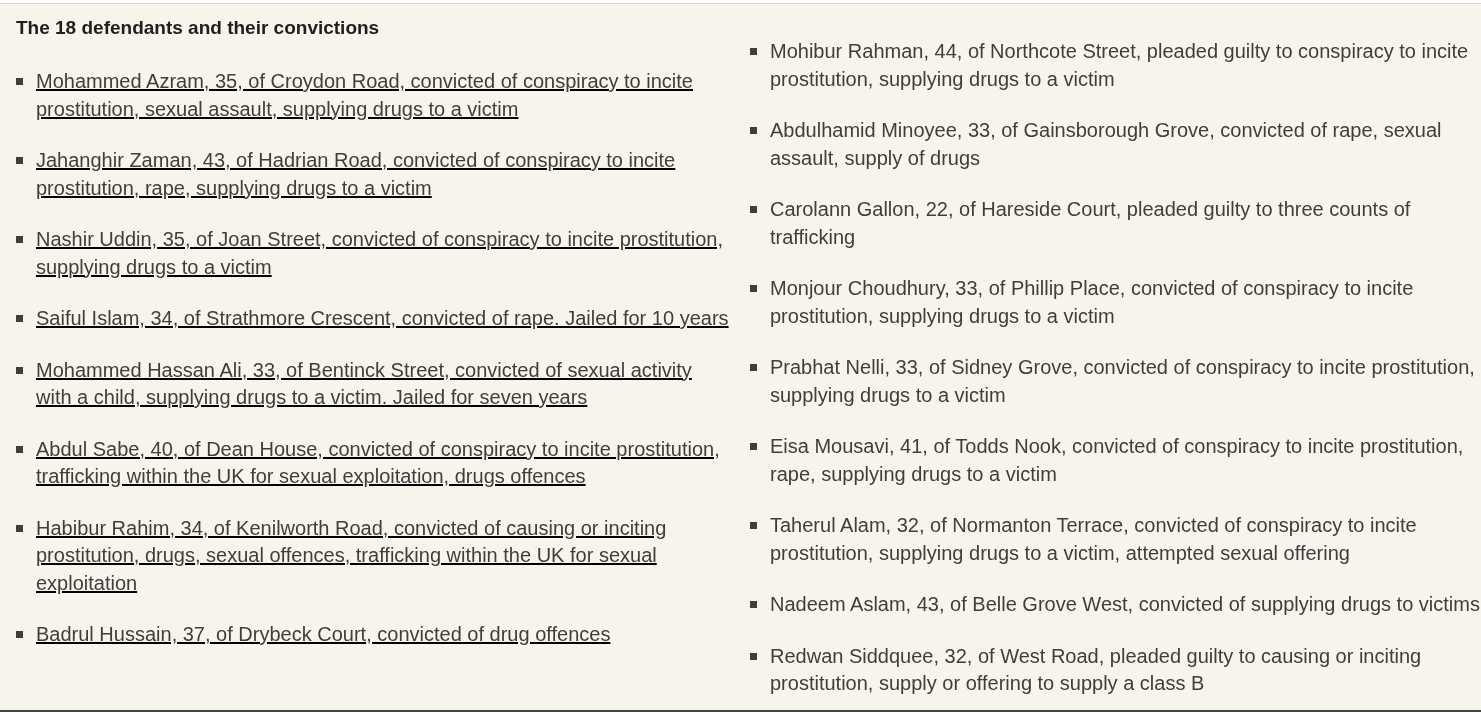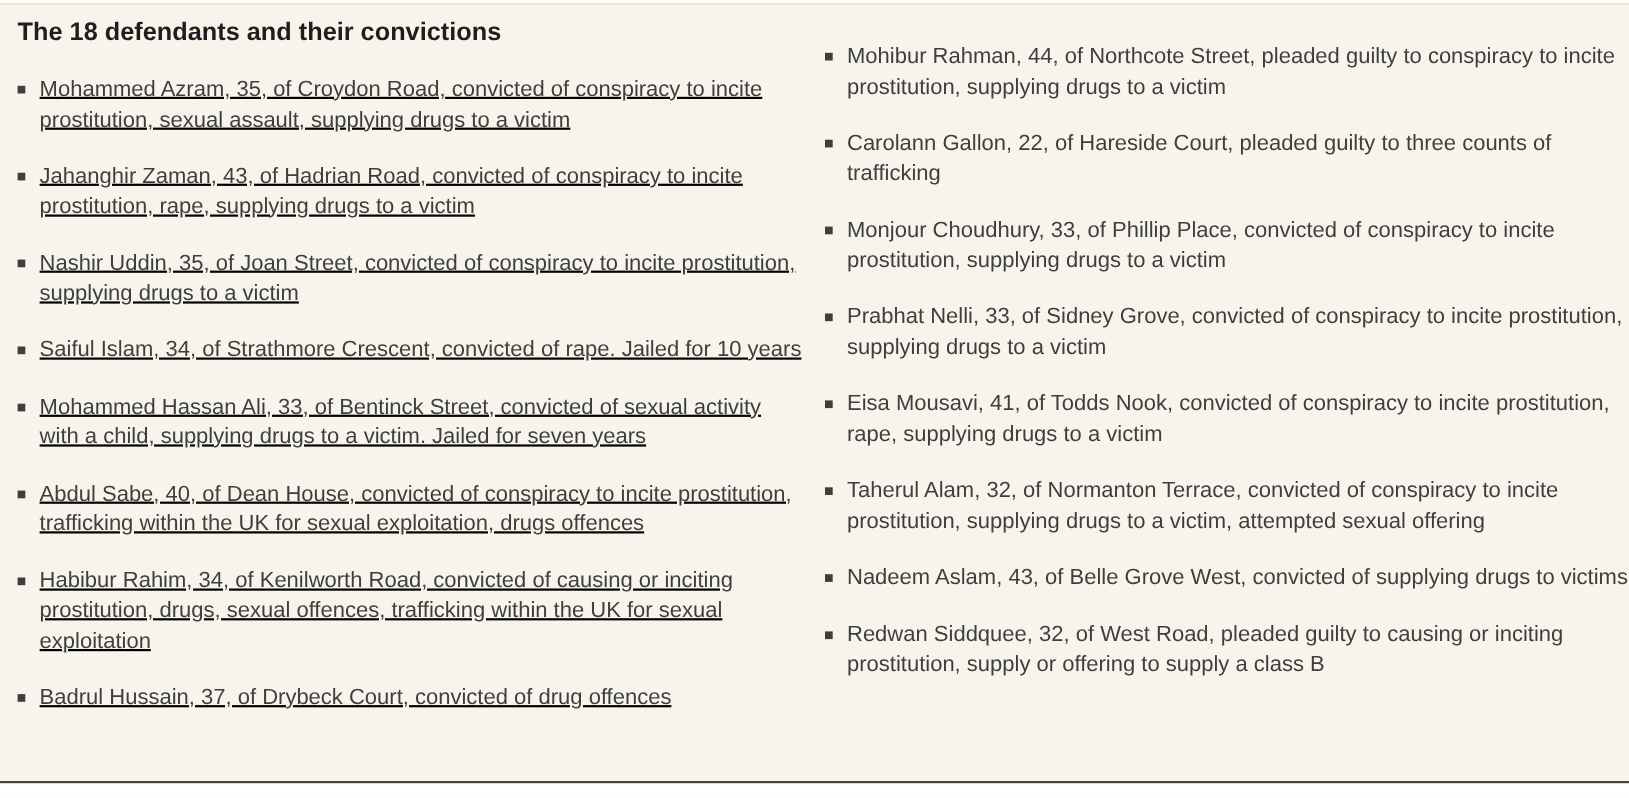--- a/index.html
+++ b/index.html
@@ -38,21 +38,21 @@
     width: 716px;
   }
   .col-right {
     flex: 1;
     min-width: 0;
     padding-left: 18px;
     padding-top: 34px;
   }
   .page-title {
     margin: 10px 0 0 2px;
-    font-size: 23px;
+    font-size: 19px;
     line-height: 28px;
     font-weight: bold;
     color: #1e1e1e;
   }
   ul.defendant-list {
     list-style: none;
     margin: 0;
     padding: 0;
   }
   .col-left ul.defendant-list { margin-top: 26px; text-decoration: underline; }
@@ -92,20 +92,21 @@
           <li class="defendant-item"><span class="bullet"></span><span>Mohammed Hassan Ali, 33, of Bentinck Street, convicted of sexual activity with a child, supplying drugs to a victim. Jailed for seven years</span></li>
           <li class="defendant-item"><span class="bullet"></span><span>Abdul Sabe, 40, of Dean House, convicted of conspiracy to incite prostitution, trafficking within the UK for sexual exploitation, drugs offences</span></li>
           <li class="defendant-item"><span class="bullet"></span><span>Habibur Rahim, 34, of Kenilworth Road, convicted of causing or inciting prostitution, drugs, sexual offences, trafficking within the UK for sexual exploitation</span></li>
           <li class="defendant-item"><span class="bullet"></span><span>Badrul Hussain, 37, of Drybeck Court, convicted of drug offences</span></li>
         </ul>
       </div>
 
       <div class="col-right">
         <ul class="defendant-list">
           <li class="defendant-item"><span class="bullet"></span><span>Mohibur Rahman, 44, of Northcote Street, pleaded guilty to conspiracy to incite prostitution, supplying drugs to a victim</span></li>
+          <li class="defendant-item"><span class="bullet"></span><span>Abdulhamid Minoyee, 33, of Gainsborough Grove, convicted of rape, sexual assault, supply of drugs</span></li>
           <li class="defendant-item"><span class="bullet"></span><span>Carolann Gallon, 22, of Hareside Court, pleaded guilty to three counts of trafficking</span></li>
           <li class="defendant-item"><span class="bullet"></span><span>Monjour Choudhury, 33, of Phillip Place, convicted of conspiracy to incite prostitution, supplying drugs to a victim</span></li>
           <li class="defendant-item"><span class="bullet"></span><span>Prabhat Nelli, 33, of Sidney Grove, convicted of conspiracy to incite prostitution, supplying drugs to a victim</span></li>
           <li class="defendant-item"><span class="bullet"></span><span>Eisa Mousavi, 41, of Todds Nook, convicted of conspiracy to incite prostitution, rape, supplying drugs to a victim</span></li>
           <li class="defendant-item"><span class="bullet"></span><span>Taherul Alam, 32, of Normanton Terrace, convicted of conspiracy to incite prostitution, supplying drugs to a victim, attempted sexual offering</span></li>
           <li class="defendant-item"><span class="bullet"></span><span>Nadeem Aslam, 43, of Belle Grove West, convicted of supplying drugs to victims</span></li>
           <li class="defendant-item"><span class="bullet"></span><span>Redwan Siddquee, 32, of West Road, pleaded guilty to causing or inciting prostitution, supply or offering to supply a class B</span></li>
         </ul>
       </div>
 

